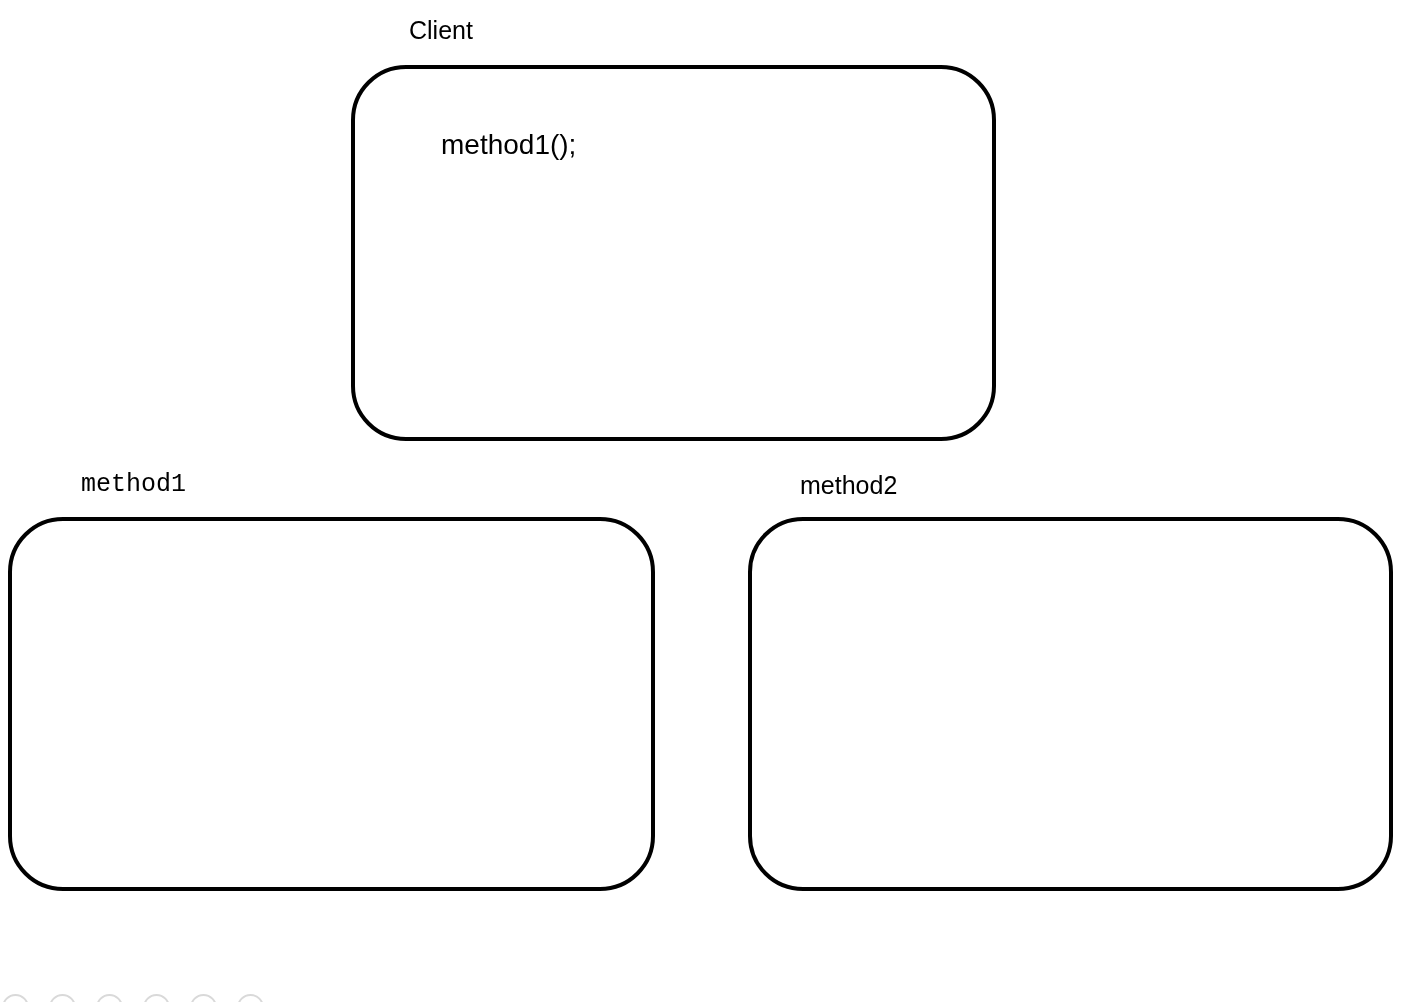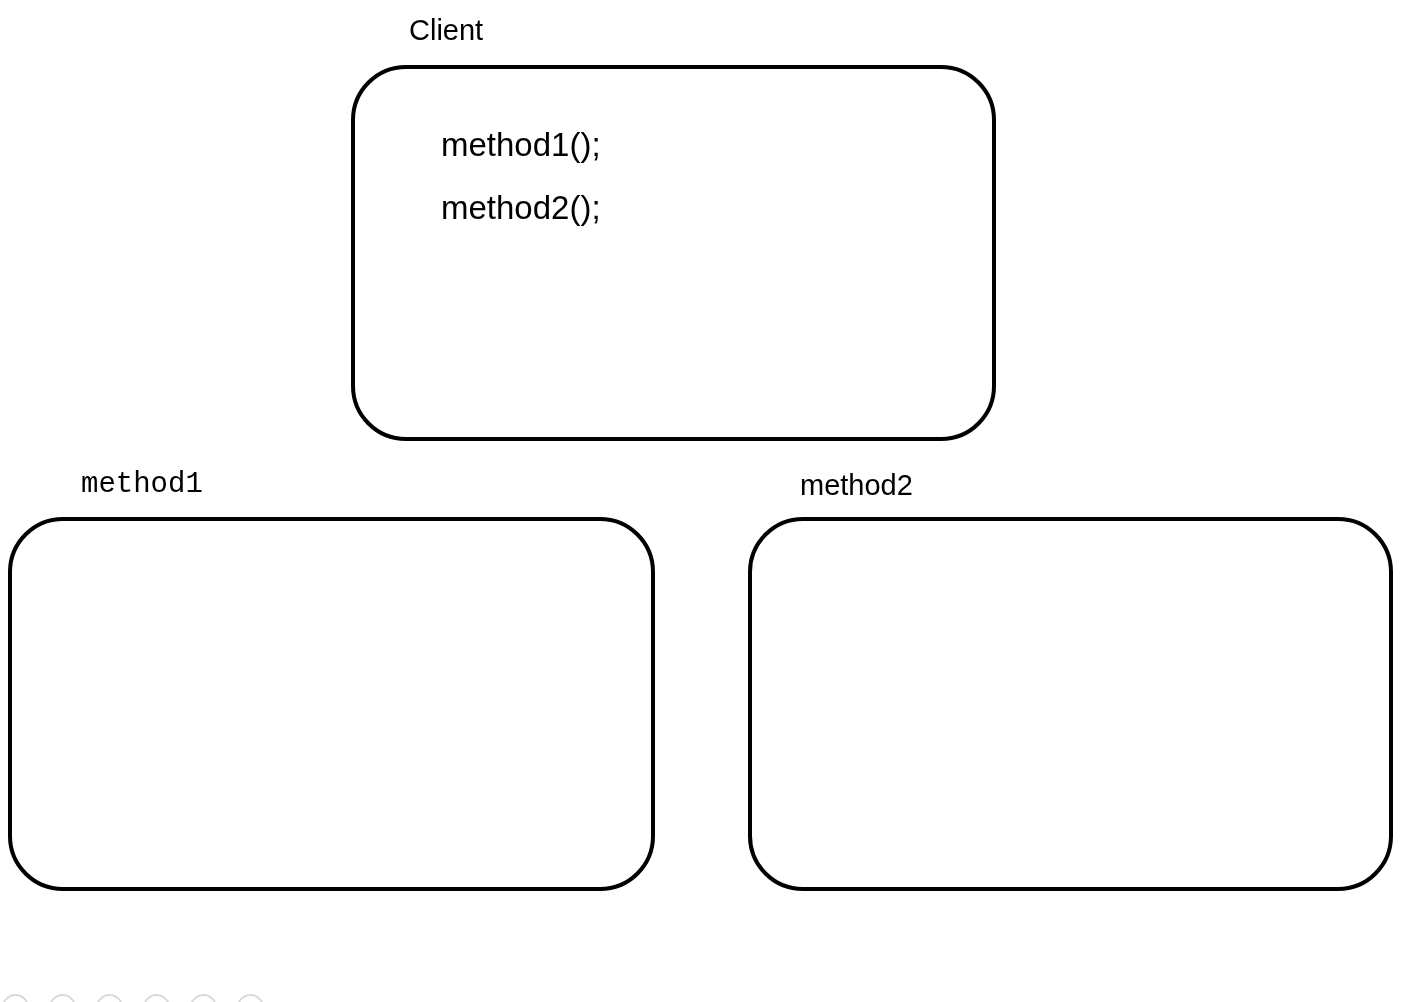--- a/index.html
+++ b/index.html
@@ -10,21 +10,21 @@
     width: 1422px;
     height: 1002px;
     position: relative;
     overflow: hidden;
     background: #ffffff;
     font-family: "Liberation Sans", sans-serif;
     color: #000000;
   }
   .shape-label {
     position: absolute;
-    font-size: 29px;
+    font-size: 25px;
     line-height: 34px;
     white-space: nowrap;
     color: #000000;
   }
   .rounded-box {
     position: absolute;
     border: 4px solid #000000;
     border-radius: 55px;
     background: #ffffff;
     box-sizing: border-box;
@@ -34,21 +34,21 @@
   #method2-box   { left: 748px; top: 517px; width: 645px; height: 374px; }
 
   #client-label  { left: 409px; top: 13px; }
   #method1-label { left: 81px;  top: 468px; font-family: Liberation Mono, monospace; }
   #method2-label { left: 800px; top: 468px; }
 
   .code-lines {
     position: absolute;
     left: 441px;
     top: 122px;
-    font-size: 33px;
+    font-size: 28px;
   }
   .code-line {
     height: 63px;
     line-height: 45px;
     white-space: nowrap;
   }
   .dot-row {
     position: absolute;
     left: 0;
     top: 994px;
@@ -68,21 +68,20 @@
 </style>
 </head>
 <body>
 
 <div class="shape-label" id="client-label">Client</div>
 
 <div class="rounded-box" id="client-box"></div>
 
 <div class="code-lines">
   <div class="code-line">method1();</div>
-  <div class="code-line">method2();</div>
 </div>
 
 <div class="shape-label" id="method1-label">method1</div>
 
 <div class="rounded-box" id="method1-box"></div>
 
 <div class="shape-label" id="method2-label">method2</div>
 
 <div class="rounded-box" id="method2-box"></div>
 

